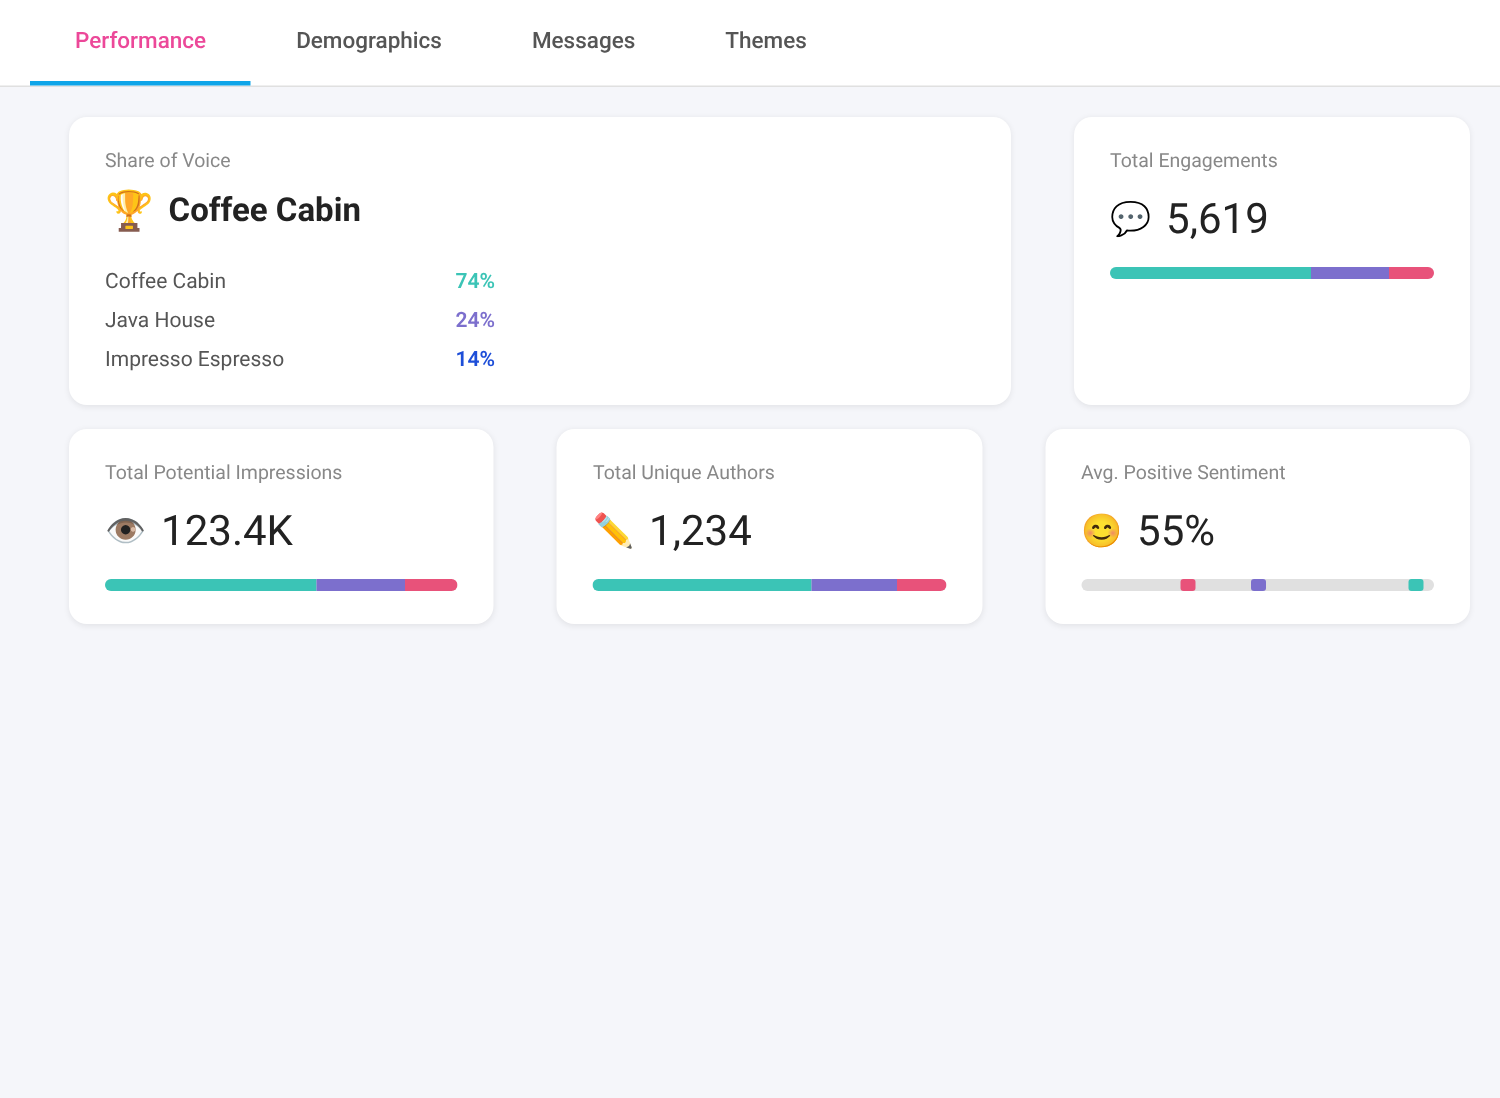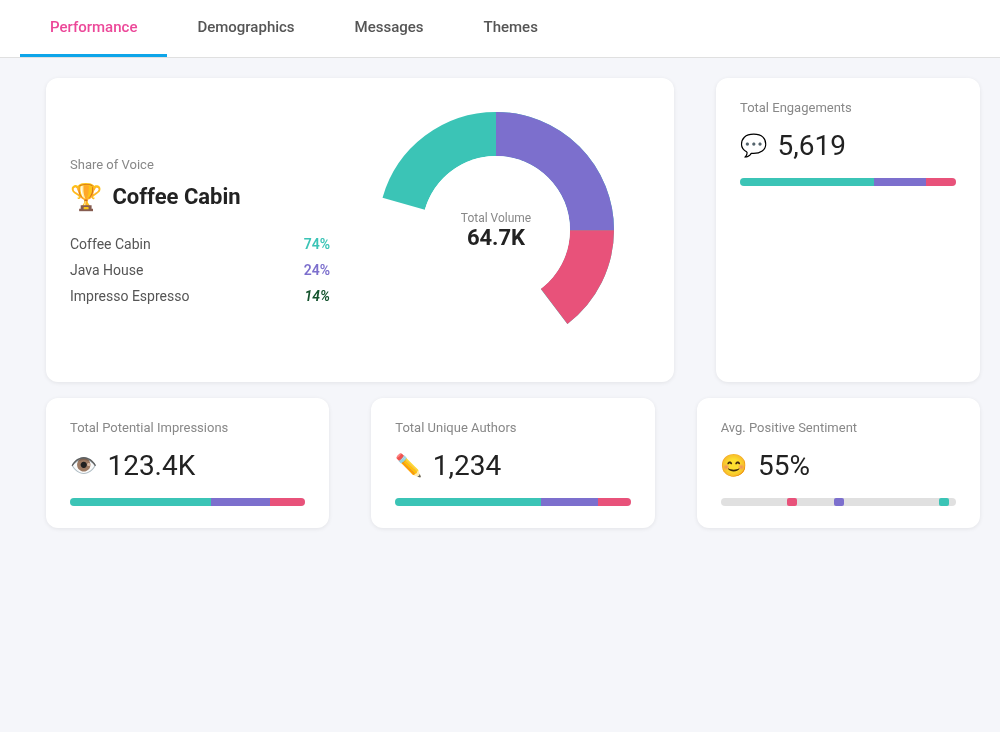--- a/index.html
+++ b/index.html
@@ -95,21 +95,21 @@
       justify-content: space-between;
       align-items: center;
       font-size: 14px;
       color: #555;
     }
     .sov-pct {
       font-weight: 600;
     }
     .pct-teal { color: #3bc4b6; }
     .pct-purple { color: #7c6fcd; }
-    .pct-pink { color: #14532d; font-style: italic; }
+    .pct-pink { color: #1d4ed8; }
 
     
     .donut-wrap {
       flex: 1;
       display: flex;
       justify-content: center;
       align-items: center;
       position: relative;
     }
     .donut-center {
@@ -209,36 +209,20 @@
             <span>Java House</span>
             <span class="sov-pct pct-purple">24%</span>
           </div>
           <div class="sov-row">
             <span>Impresso Espresso</span>
             <span class="sov-pct pct-pink">14%</span>
           </div>
         </div>
       </div>
 
-      <div class="donut-wrap">
-        <svg width="260" height="260" viewBox="0 0 260 260">
-
-          <circle cx="130" cy="130" r="96" fill="none" stroke="#3bc4b6" stroke-width="44" stroke-dasharray="389.6 239.6" stroke-dashoffset="150.8" transform="rotate(-90 130 130)"></circle>
-
-          <circle cx="130" cy="130" r="96" fill="none" stroke="#7c6fcd" stroke-width="44" stroke-dasharray="150.8 477.5" stroke-dashoffset="0" transform="rotate(-90 130 130)"></circle>
-
-          <circle cx="130" cy="130" r="96" fill="none" stroke="#e8527a" stroke-width="44" stroke-dasharray="87.9 540.4" stroke-dashoffset="-150.8" transform="rotate(-90 130 130)"></circle>
-
-          <circle cx="130" cy="130" r="74" fill="#fff"></circle>
-        </svg>
-        <div class="donut-center">
-          <div class="donut-center-label">Total Volume</div>
-          <div class="donut-center-value">64.7K</div>
-        </div>
-      </div>
     </div>
 
     <div class="right-col">
 
       <div class="card metric-card">
         <div class="metric-title">Total Engagements</div>
         <div class="metric-value-row">
           <span class="metric-icon">💬</span>
           <span class="metric-value">5,619</span>
         </div>

